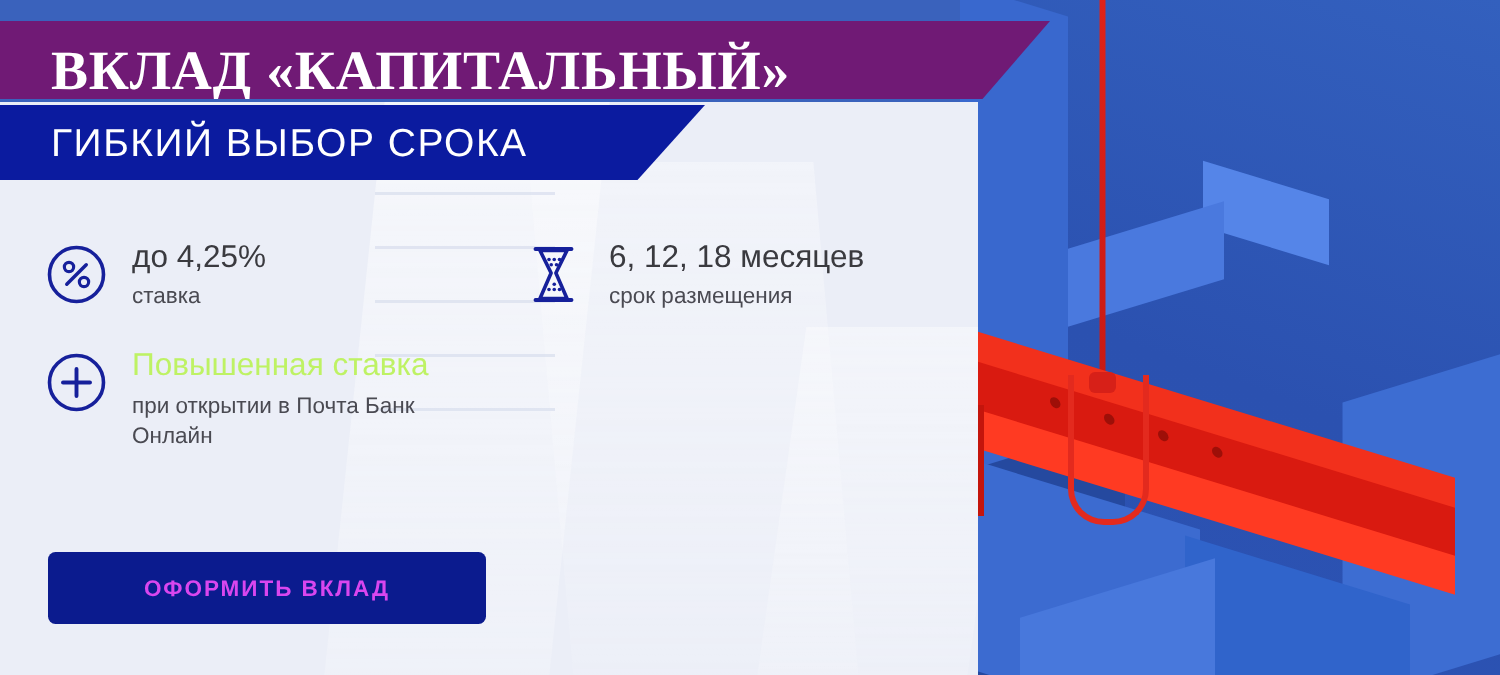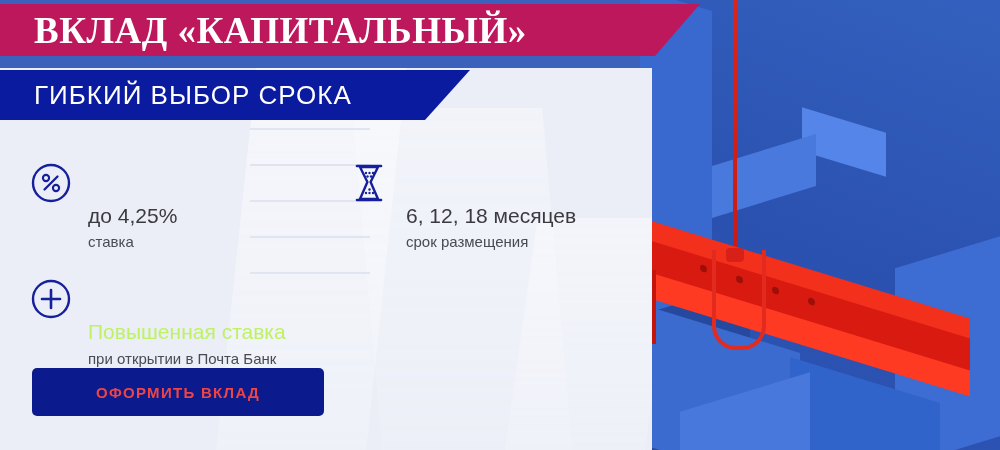--- a/index.html
+++ b/index.html
@@ -201,27 +201,27 @@
   .wm-line {
     position: absolute;
     width: 120px; height: 2px;
     background: rgba(214,220,236,0.8);
   }
 
   
   .headline-band {
     position: absolute;
     left: 0;
-    top: 4px;
+    top: 14px;
     width: 700px;
     height: 52px;
-    background: #be185d;
+    background: #701a75;
     clip-path: polygon(0 0, 700px 0, 655px 52px, 0 52px);
     display: flex;
-    align-items: center;
+    align-items: flex-end;
   }
   .headline-text {
     margin-left: 34px;
     color: #ffffff;
     font-family: "Liberation Serif", serif;
     font-weight: bold;
     font-size: 37px;
     letter-spacing: 0.5px;
     line-height: 1;
     white-space: nowrap;
@@ -269,21 +269,20 @@
     height: 46px;
     flex: 0 0 46px;
     display: flex;
     align-items: center;
     justify-content: center;
     margin-top: 2px;
   }
   .feat-body {
     margin-left: 14px;
     padding-top: 2px;
-    margin-top: 44px;
   }
   .feat-title {
     font-size: 21px;
     color: #3A3A3F;
     line-height: 1.15;
     white-space: nowrap;
   }
   .feat-title.accent {
     color: #bef264;
   }
@@ -298,21 +297,21 @@
   
   .cta {
     position: absolute;
     left: 32px;
     top: 368px;
     width: 292px;
     height: 48px;
     background: #0B1B8E;
     border: none;
     border-radius: 5px;
-    color: #ef4444;
+    color: #d946ef;
     font-family: "Liberation Sans", sans-serif;
     font-size: 15px;
     font-weight: bold;
     letter-spacing: 1.3px;
     cursor: pointer;
   }
 </style>
 </head>
 <body>
 

